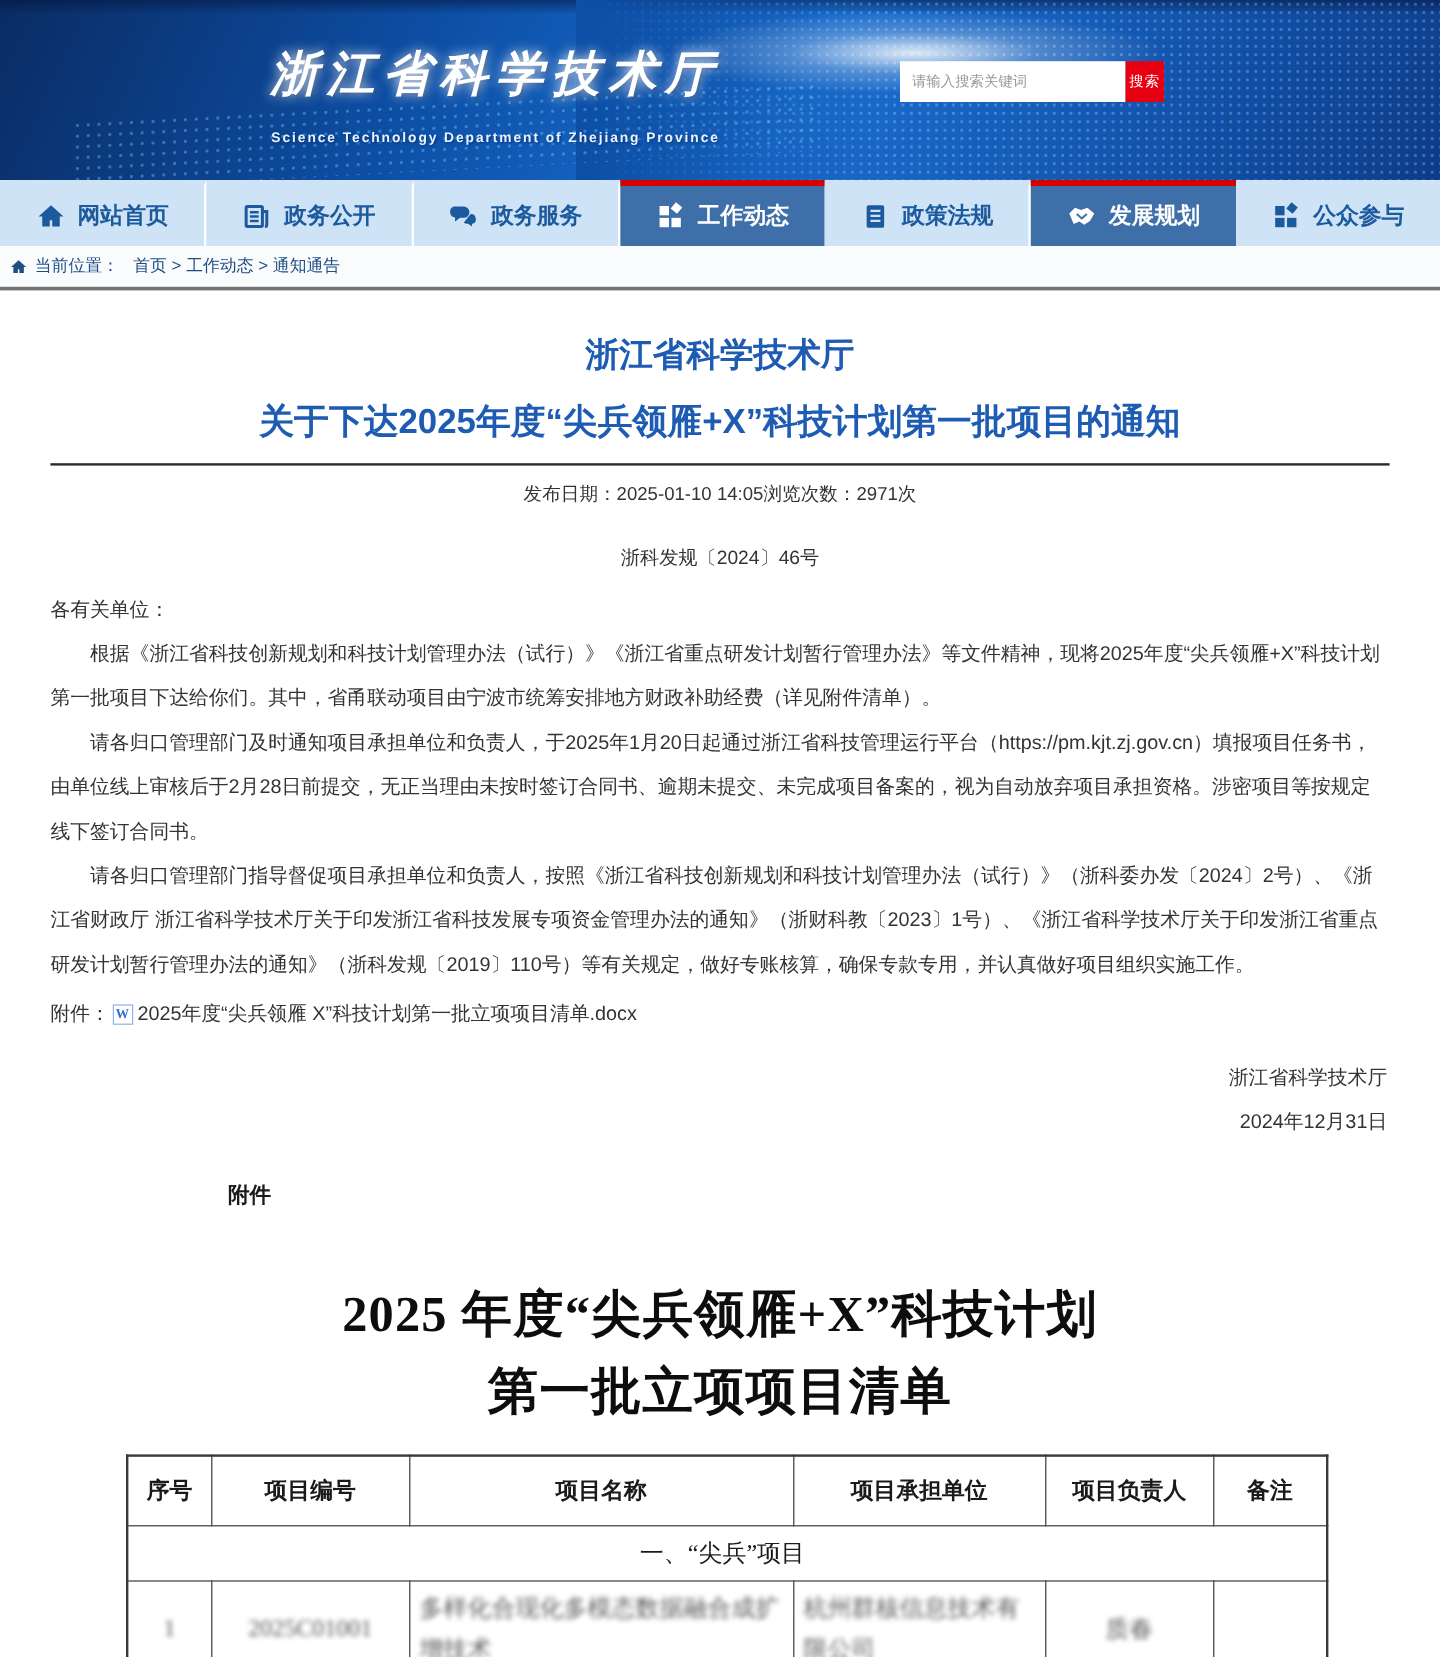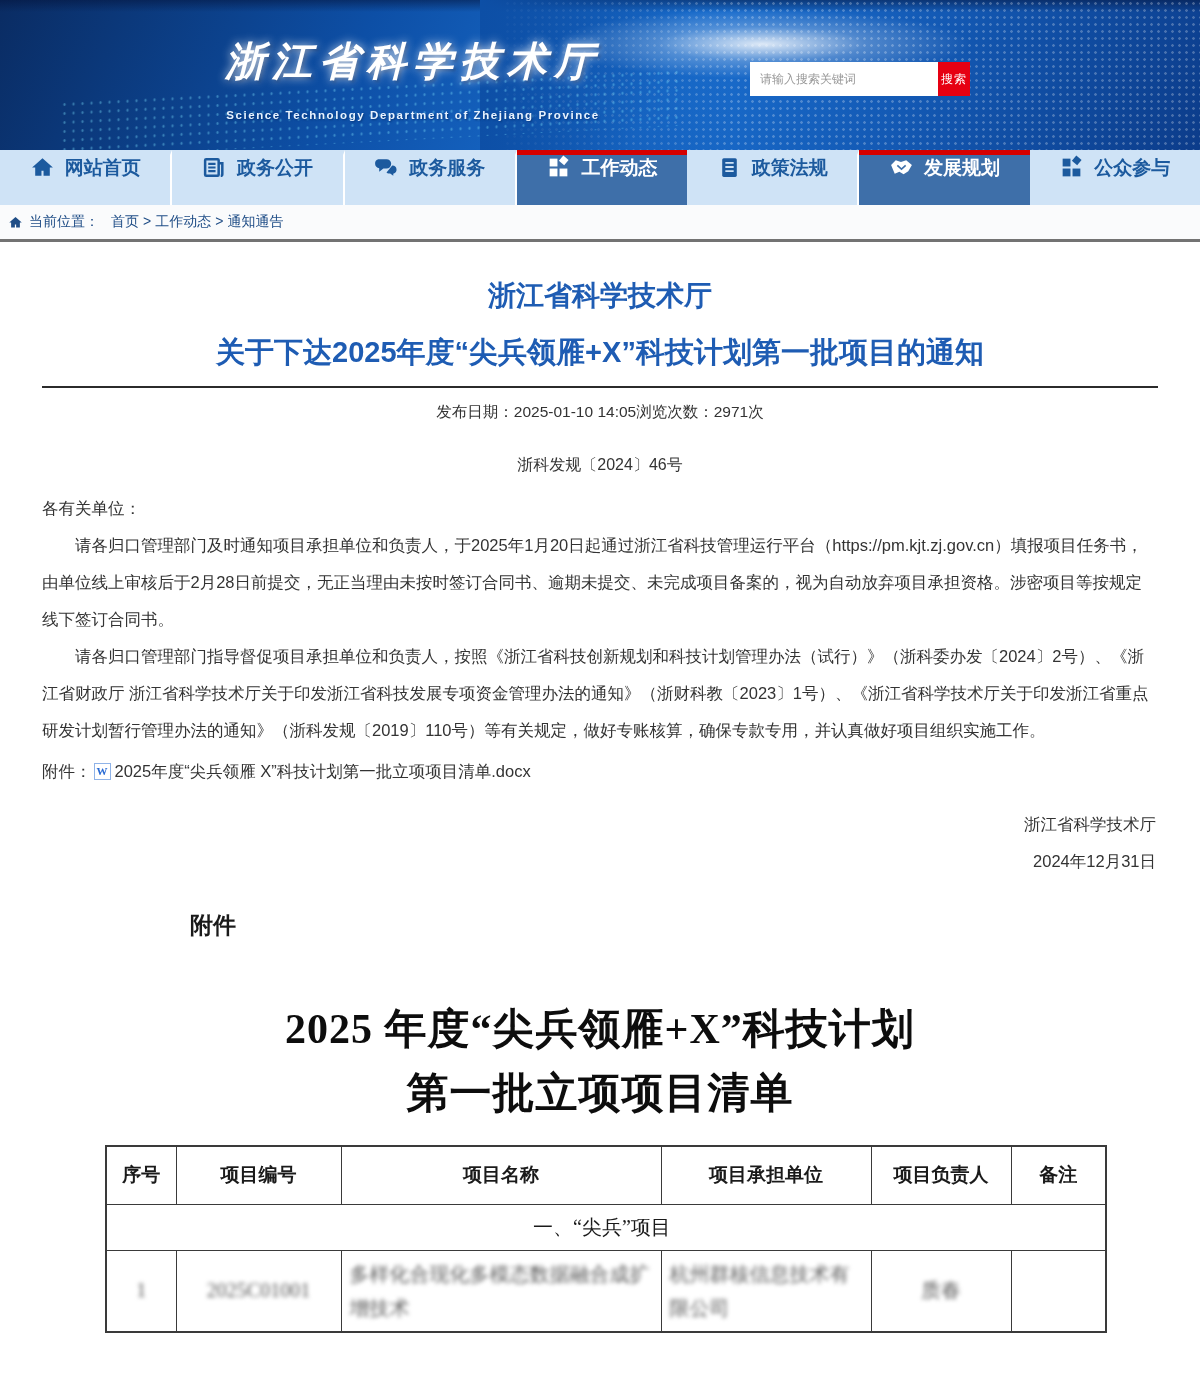--- a/index.html
+++ b/index.html
@@ -27,30 +27,30 @@
     transform:skewY(-3deg);
     background-image:radial-gradient(rgba(120,220,250,.8) 1px,transparent 1.5px);
     background-size:9px 9px; }
   .logo { position:absolute; left:225px; top:34px; text-align:center; }
   .logo-title {
     color:#fff; font-size:40px; font-weight:bold; letter-spacing:7px; font-style:italic;
     text-shadow:0 0 10px rgba(255,255,255,.9),2px 2px 3px rgba(0,40,100,.6);
   }
   .logo-sub { margin-top:20px; color:#e8f3ff; font-size:11.5px; font-weight:bold; letter-spacing:1.6px;
     text-shadow:1px 1px 2px rgba(0,40,100,.7); }
-  .searchbar { position:absolute; right:230px; top:62px; display:flex; }
+  .searchbar { position:absolute; right:230px; top:51px; display:flex; }
   .searchbar input { width:188px; height:34px; border:none; outline:none; padding:0 10px;
     font-size:12px; color:#444; background:#fff; }
   .searchbar input::placeholder { color:#999; }
   .searchbar button { width:32px; height:34px; border:none; background:#e60012; color:#fff;
     font-size:12px; cursor:pointer; letter-spacing:1px; }
 
   
   .nav { display:flex; height:55px; background:#cfe3f6; }
-  .nav-item { flex:1; display:flex; align-items:flex-start; justify-content:center; gap:10px;
+  .nav-item { flex:1; display:flex; align-items:center; justify-content:center; gap:10px;
     color:#1c5a9e; font-size:19px; font-weight:bold; cursor:pointer;
     border-top:5px solid transparent; border-right:2px solid #ffffff; }
   .nav-item:last-child { border-right:none; }
   .nav-item svg { width:25px; height:25px; }
   .nav-item.active { background:#3e6fa9; color:#fff; border-top-color:#d50000; border-right:none; }
 
   
   .breadcrumb { height:37px; display:flex; align-items:center; padding-left:8px;
     background:#fafbfc; border-bottom:3px solid #737373; color:#1f4d86; font-size:14px; }
   .breadcrumb svg { width:15px; height:15px; margin-right:6px; }
@@ -71,21 +71,21 @@
   .a-attach { margin-top:4px; font-size:16.5px; line-height:37px; display:flex; align-items:center; }
   .word-ico { display:inline-flex; align-items:center; justify-content:center;
     width:17px; height:17px; border:1px solid #8fb3e8; background:#fff; color:#2b6cd4;
     font-size:11px; font-weight:bold; margin:0 4px 0 2px; font-family:"Liberation Serif",serif; }
   .a-attach a { color:#333; text-decoration:none; cursor:pointer; }
   .a-sign { text-align:right; padding-right:2px; margin-top:16px; font-size:16.5px; line-height:37px; }
 
   
   .doc-area { position:relative; margin-top:30px; background:#fff; color:#111;
     font-family:"Liberation Serif","DejaVu Serif",serif; }
-  .doc-heading { margin-left:190px; font-size:23px; font-weight:bold; color:#1a1a1a; }
+  .doc-heading { margin-left:190px; font-size:18px; font-weight:bold; color:#1a1a1a; }
   .doc-title { text-align:center; margin-top:56px; font-size:42px; font-weight:bold;
     color:#0d0d0d; line-height:64px; letter-spacing:1px; }
   .doc-table { margin:20px 0 0 105px; width:1000px; border-collapse:collapse; table-layout:fixed; }
   .doc-table td { border:1px solid #3a3a3a; vertical-align:middle; text-align:center;
     font-size:20px; color:#1a1a1a; padding:4px 8px; }
   .doc-table { border:2px solid #3a3a3a; }
   .doc-table tr.hdr td { font-weight:bold; font-size:19px; height:58px; }
   .doc-table tr.section td { text-align:center; font-weight:normal; height:46px; padding-left:0; }
   .doc-table td.left { text-align:left; line-height:34px; }
   .blur-med { filter:blur(2.3px); color:#5a5a5a; }
@@ -181,20 +181,21 @@
     <span>
       <span>发布日期：</span><span>2025-01-10 14:05</span>
     </span>
     <span>
       <span>浏览次数：</span><span>2971次</span>
     </span>
   </div>
   <div class="a-docnum">浙科发规〔2024〕46号</div>
   <div class="a-body" id="a-body">
     <p class="salutation">各有关单位：</p>
+  <p class="indent">根据《浙江省科技创新规划和科技计划管理办法（试行）》《浙江省重点研发计划暂行管理办法》等文件精神，现将2025年度“尖兵领雁+X”科技计划第一批项目下达给你们。其中，省甬联动项目由宁波市统筹安排地方财政补助经费（详见附件清单）。</p>
       <p class="indent">请各归口管理部门及时通知项目承担单位和负责人，于2025年1月20日起通过浙江省科技管理运行平台（https://pm.kjt.zj.gov.cn）填报项目任务书，由单位线上审核后于2月28日前提交，无正当理由未按时签订合同书、逾期未提交、未完成项目备案的，视为自动放弃项目承担资格。涉密项目等按规定线下签订合同书。</p>
       <p class="indent">请各归口管理部门指导督促项目承担单位和负责人，按照《浙江省科技创新规划和科技计划管理办法（试行）》（浙科委办发〔2024〕2号）、《浙江省财政厅 浙江省科学技术厅关于印发浙江省科技发展专项资金管理办法的通知》（浙财科教〔2023〕1号）、《浙江省科学技术厅关于印发浙江省重点研发计划暂行管理办法的通知》（浙科发规〔2019〕110号）等有关规定，做好专账核算，确保专款专用，并认真做好项目组织实施工作。</p>
     </div>
   <div class="a-attach">
     <span>附件：</span>
     <span class="word-ico">W</span>
     <a>2025年度“尖兵领雁 X”科技计划第一批立项项目清单.docx</a>
   </div>
   <div class="a-sign">
     <div>浙江省科学技术厅</div>

